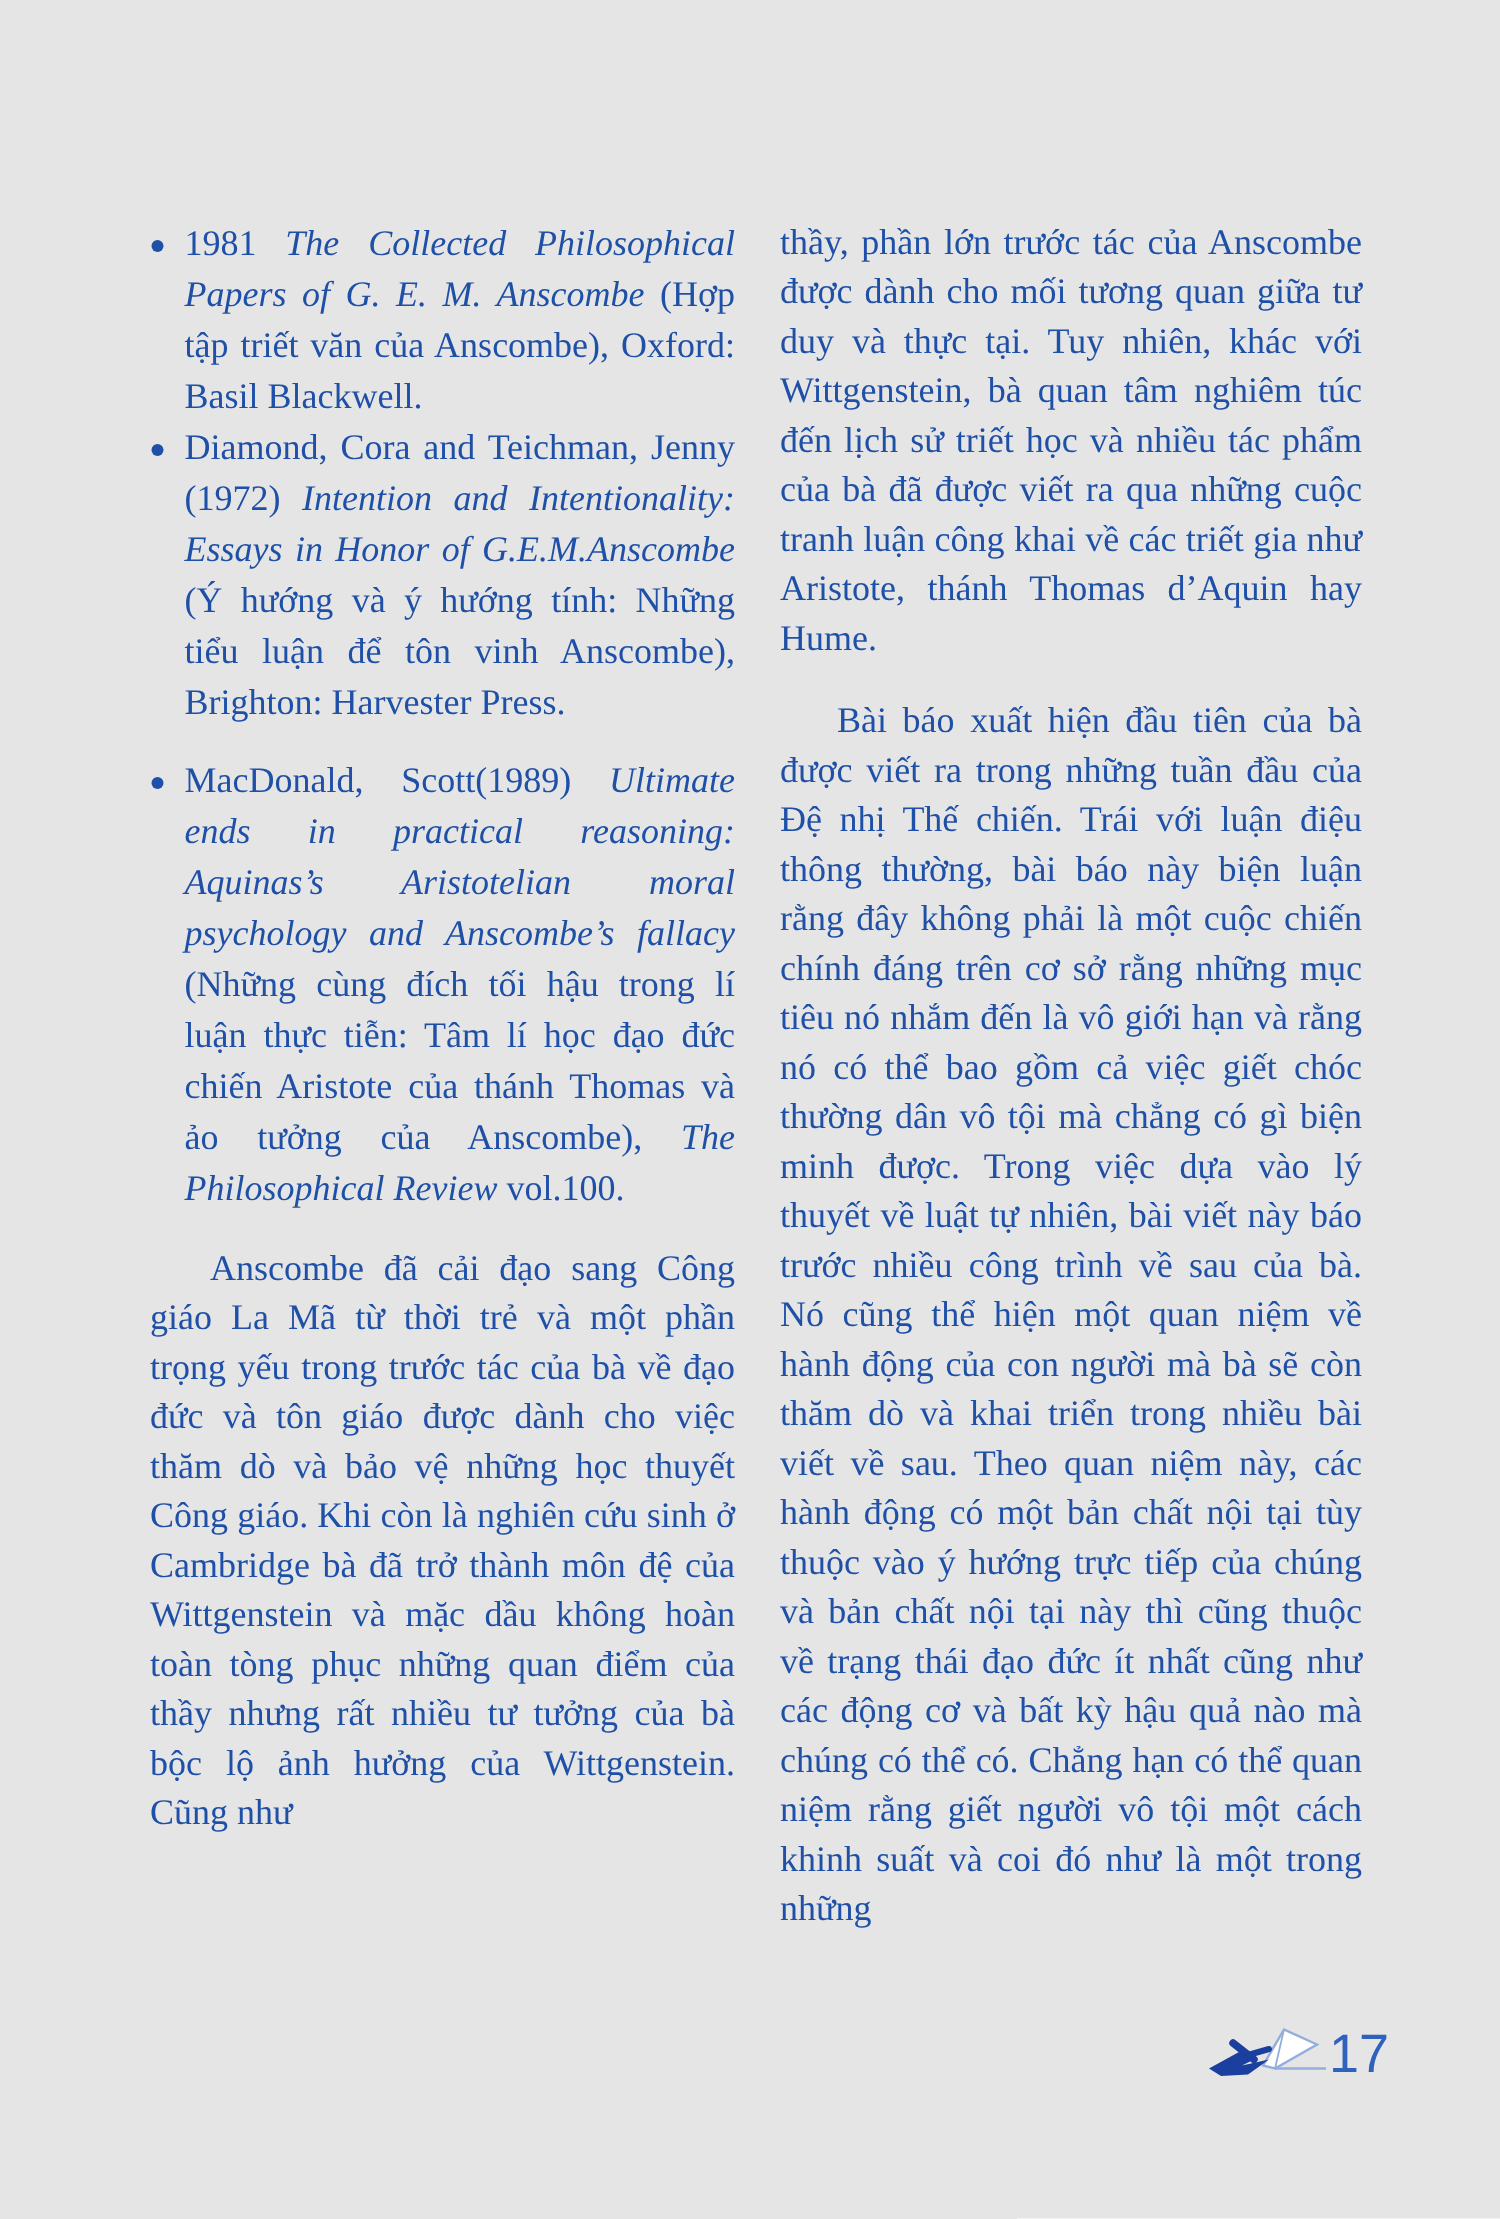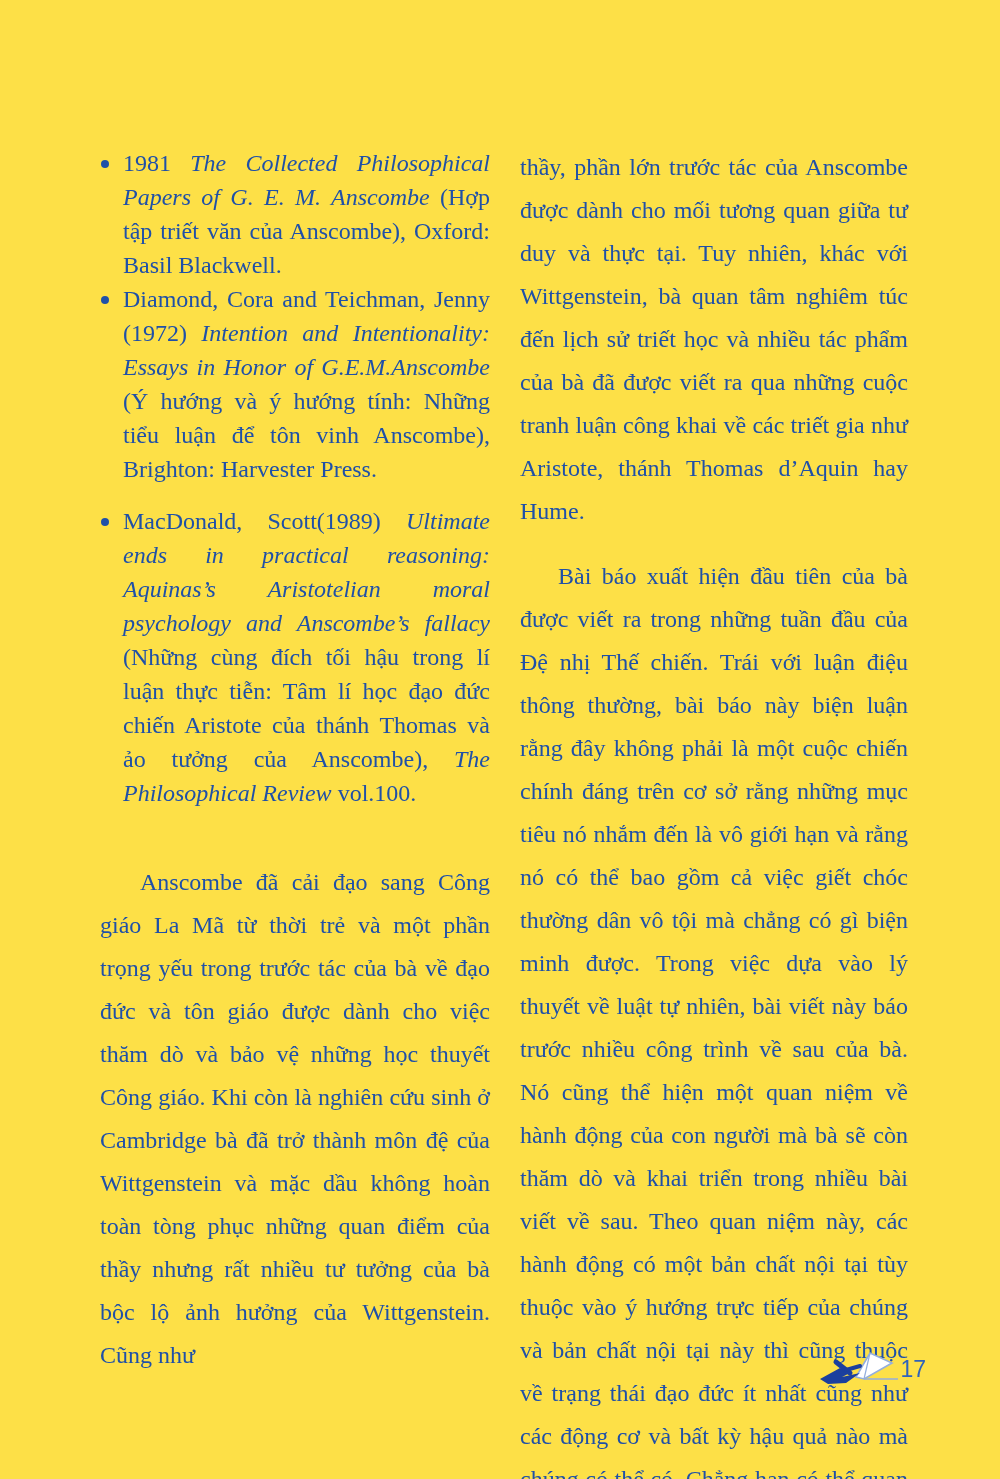--- a/index.html
+++ b/index.html
@@ -1,19 +1,19 @@
 <!DOCTYPE html>
 <html><head>
 <meta charset="utf-8">
 <style>
   html,body{margin:0;padding:0;background:#ffffff;}
   .page{
     position:relative;
     width:1000px;height:1479px;
-    background:#fde047;
+    background:#e5e5e5;
     font-family:"Liberation Serif","DejaVu Serif",serif;
     color:#1f50a8;
     overflow:hidden;
   }
   .content{
     position:absolute;
     left:100px;top:146px;
     width:810px;
     display:flex;
     gap:30px;
@@ -41,38 +41,38 @@
   .section-heading{
     font-family:"Liberation Sans","DejaVu Sans",sans-serif;
     font-weight:400;
     font-size:27px;
     color:#2e74c8;
     letter-spacing:0.5px;
     margin:46px 0 38px 0;
   }
   .body-par{
     font-size:24px;
-    line-height:43px;
+    line-height:33px;
     text-align:justify;
     margin:0;
   }
-  .par-start{margin-top:51px;text-indent:40px;}
+  .par-start{margin-top:20px;text-indent:40px;}
   .par-indent{margin-top:22px;text-indent:38px;}
 
   .footer{
     position:absolute;
     top:1346px;
     right:74px;
     display:flex;
     align-items:center;
     gap:2px;
   }
   .page-number{
     font-family:"Liberation Sans","DejaVu Sans",sans-serif;
-    font-size:23px;
+    font-size:36px;
     color:#2f62bc;
   }
 </style>
 </head>
 <body>
 
 <div class="page">
   <div class="content">
 
     <div class="col left">

